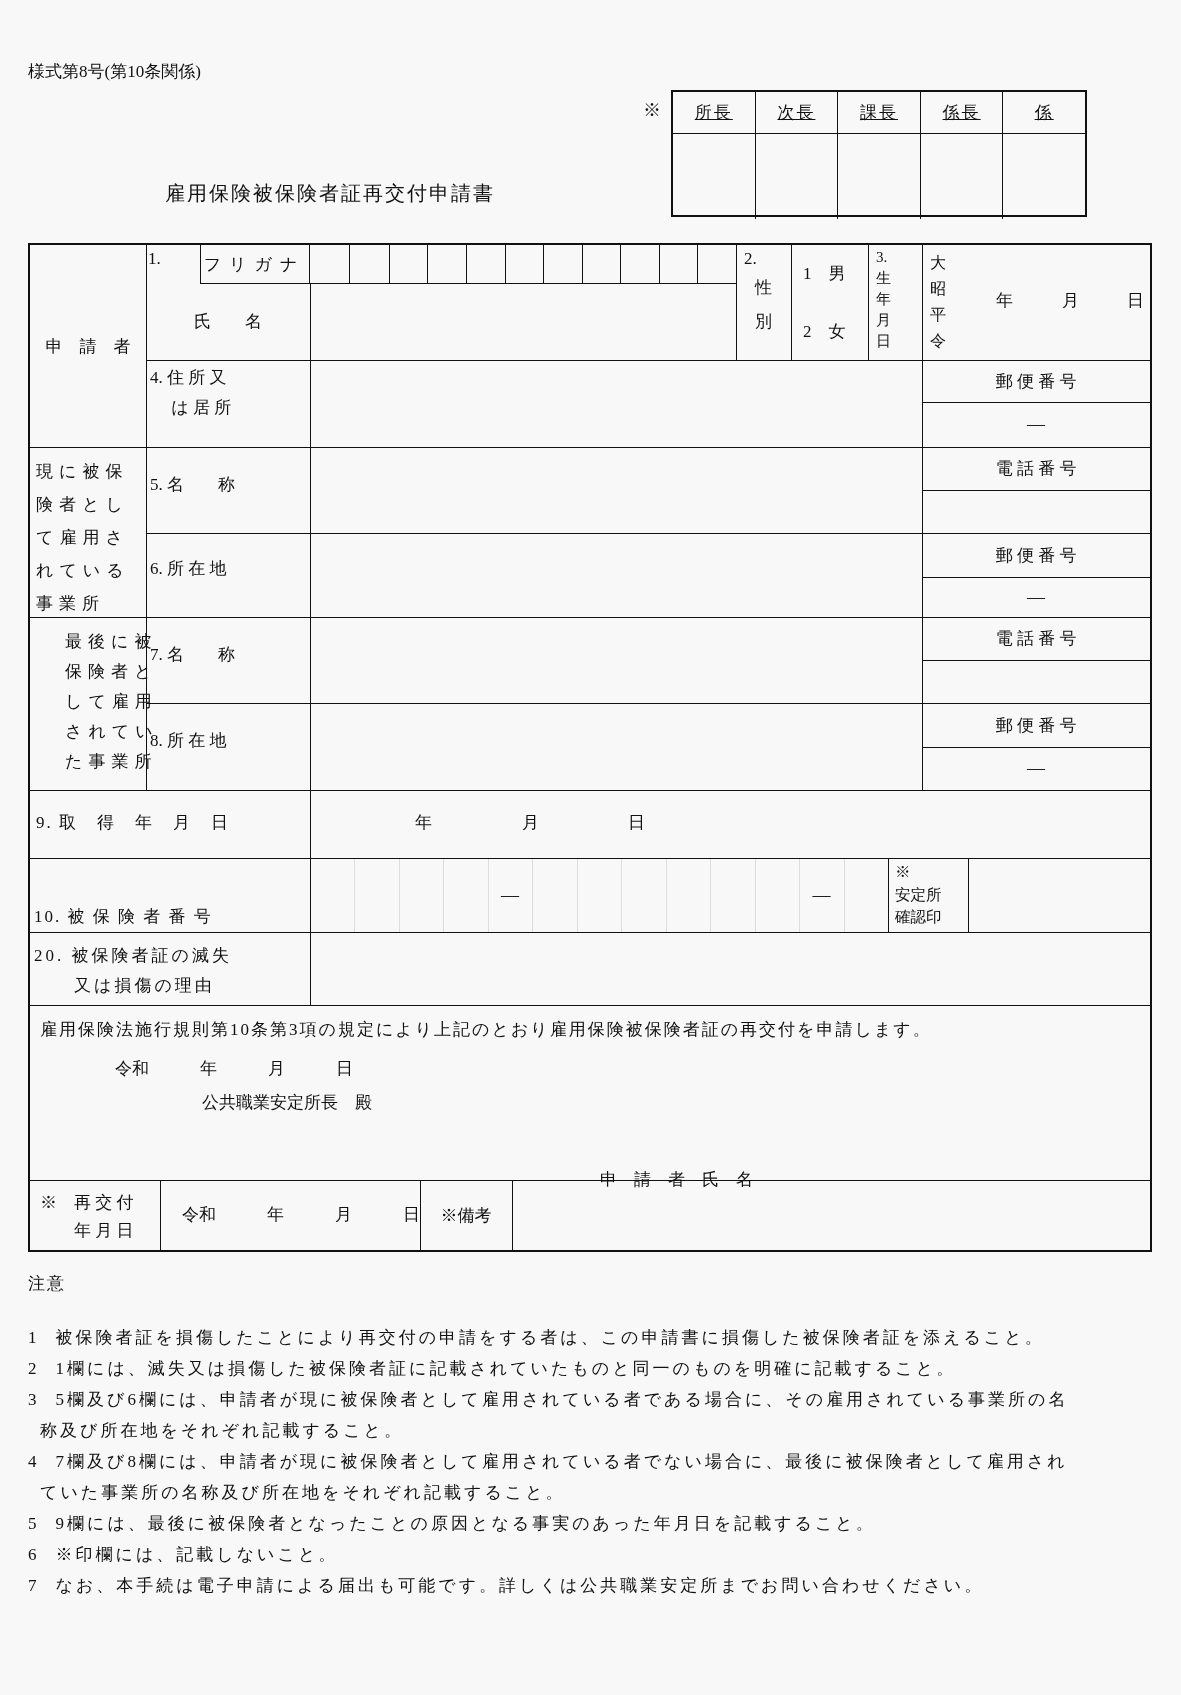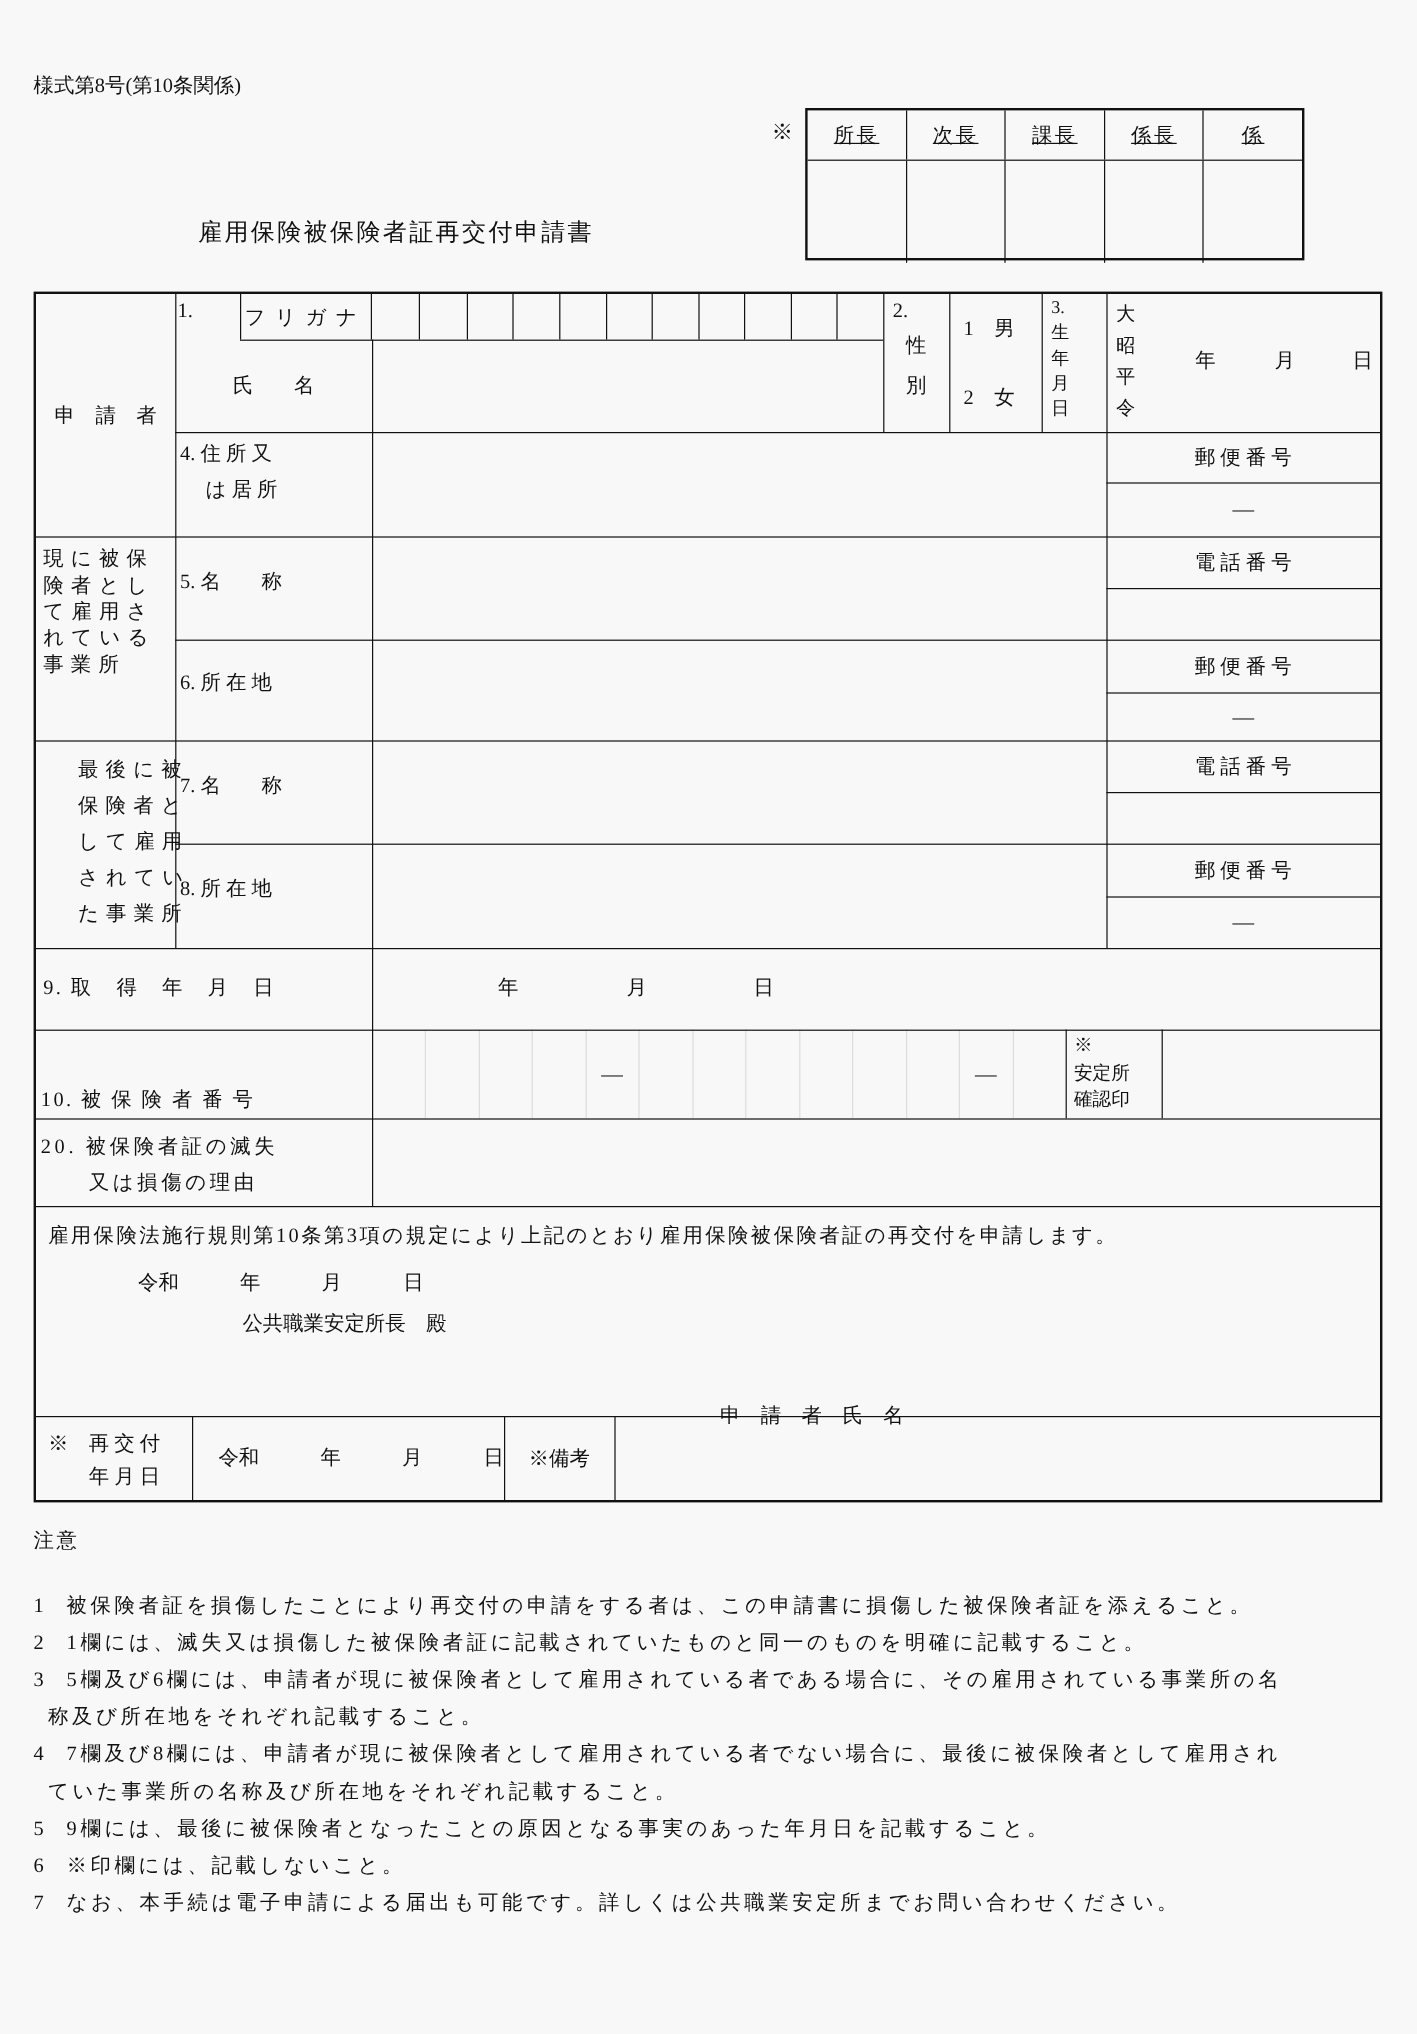--- a/index.html
+++ b/index.html
@@ -150,21 +150,21 @@
     <span class="abs" style="left:966px;top:44px;">年</span>
     <span class="abs" style="left:1032px;top:44px;">月</span>
     <span class="abs" style="left:1097px;top:44px;">日</span>
 
     <div class="abs pre" style="left:120px;top:118px;line-height:30px;">4. 住 所 又
 　 は 居 所</div>
     <div class="box" style="left:280px;top:115px;width:612px;height:87px;"></div>
     <div class="box ctr" style="left:892px;top:115px;width:228px;height:42px;">郵 便 番 号</div>
     <div class="box ctr dash" style="left:892px;top:157px;width:228px;height:45px;">―</div>
 
-    <div class="box pre ls6" style="left:0;top:202px;width:116px;height:170px;line-height:22px;padding:8px 0 0 6px;">現に被保
+    <div class="box pre ls6" style="left:0;top:202px;width:116px;height:170px;line-height:33px;padding:8px 0 0 6px;">現に被保
 険者とし
 て雇用さ
 れている
 事業所</div>
     <div class="abs" style="left:120px;top:228px;">5. 名　　称</div>
     <div class="box" style="left:280px;top:202px;width:612px;height:86px;"></div>
     <div class="box ctr" style="left:892px;top:202px;width:228px;height:43px;">電 話 番 号</div>
     <div class="box" style="left:892px;top:245px;width:228px;height:43px;"></div>
     <div class="abs" style="left:120px;top:312px;text-align:right;">6. 所 在 地</div>
     <div class="box" style="left:280px;top:288px;width:612px;height:84px;"></div>

